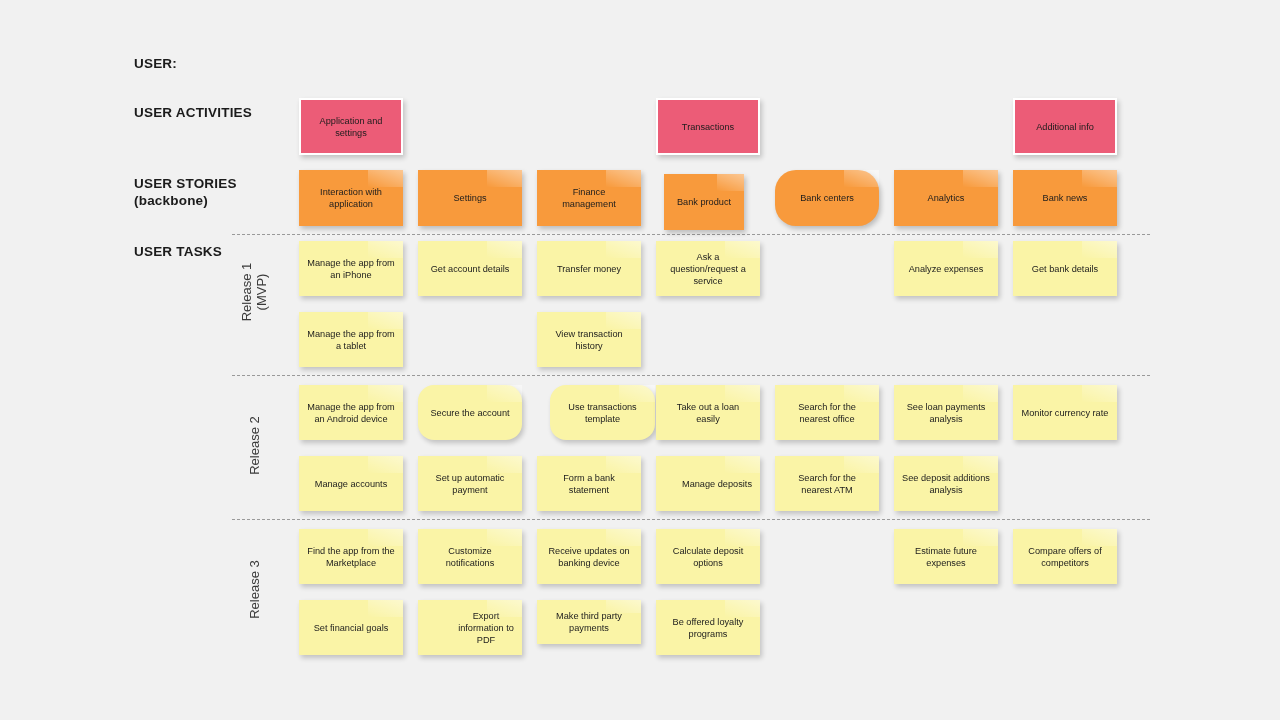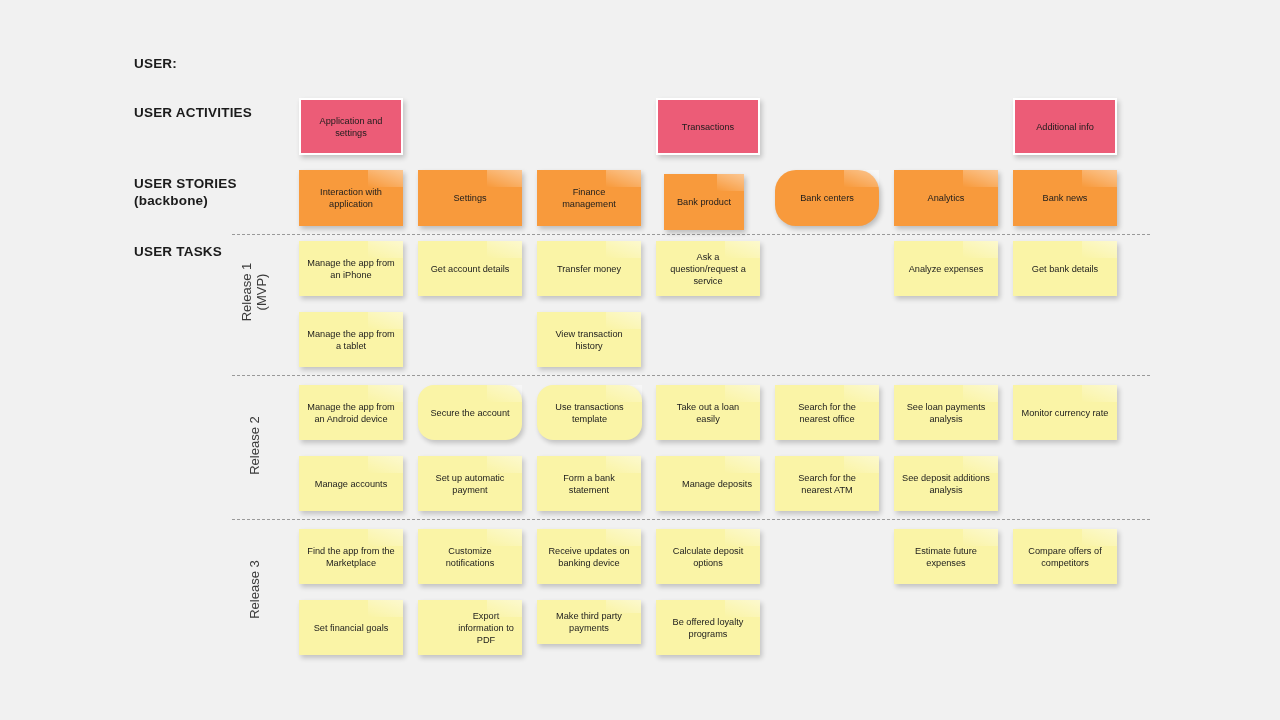--- a/index.html
+++ b/index.html
@@ -151,21 +151,21 @@
 service</div>
       <div class="card yellow" style="left: 894px; top: 241px; width: 104px; height: 55px;">Analyze expenses</div>
       <div class="card yellow" style="left: 1013px; top: 241px; width: 104px; height: 55px;">Get bank details</div>
       <div class="card yellow" style="left: 299px; top: 312px; width: 104px; height: 55px;">Manage the app from
 a tablet</div>
       <div class="card yellow" style="left: 537px; top: 312px; width: 104px; height: 55px;">View transaction
 history</div>
       <div class="card yellow" style="left: 299px; top: 385px; width: 104px; height: 55px;">Manage the app from
 an Android device</div>
       <div class="card yellow" style="left: 418px; top: 385px; width: 104px; height: 55px; border-radius: 16px;">Secure the account</div>
-      <div class="card yellow" style="left: 537px; top: 385px; width: 105px; height: 55px; border-radius: 16px;">Use transactions
+      <div class="card yellow" style="left: 550px; top: 385px; width: 105px; height: 55px; border-radius: 16px;">Use transactions
 template</div>
       <div class="card yellow" style="left: 656px; top: 385px; width: 104px; height: 55px;">Take out a loan
 easily</div>
       <div class="card yellow" style="left: 775px; top: 385px; width: 104px; height: 55px;">Search for the
 nearest office</div>
       <div class="card yellow" style="left: 894px; top: 385px; width: 104px; height: 55px;">See loan payments
 analysis</div>
       <div class="card yellow" style="left: 1013px; top: 385px; width: 104px; height: 55px;">Monitor currency rate</div>
       <div class="card yellow" style="left: 299px; top: 456px; width: 104px; height: 55px;">Manage accounts</div>
       <div class="card yellow" style="left: 418px; top: 456px; width: 104px; height: 55px;">Set up automatic

